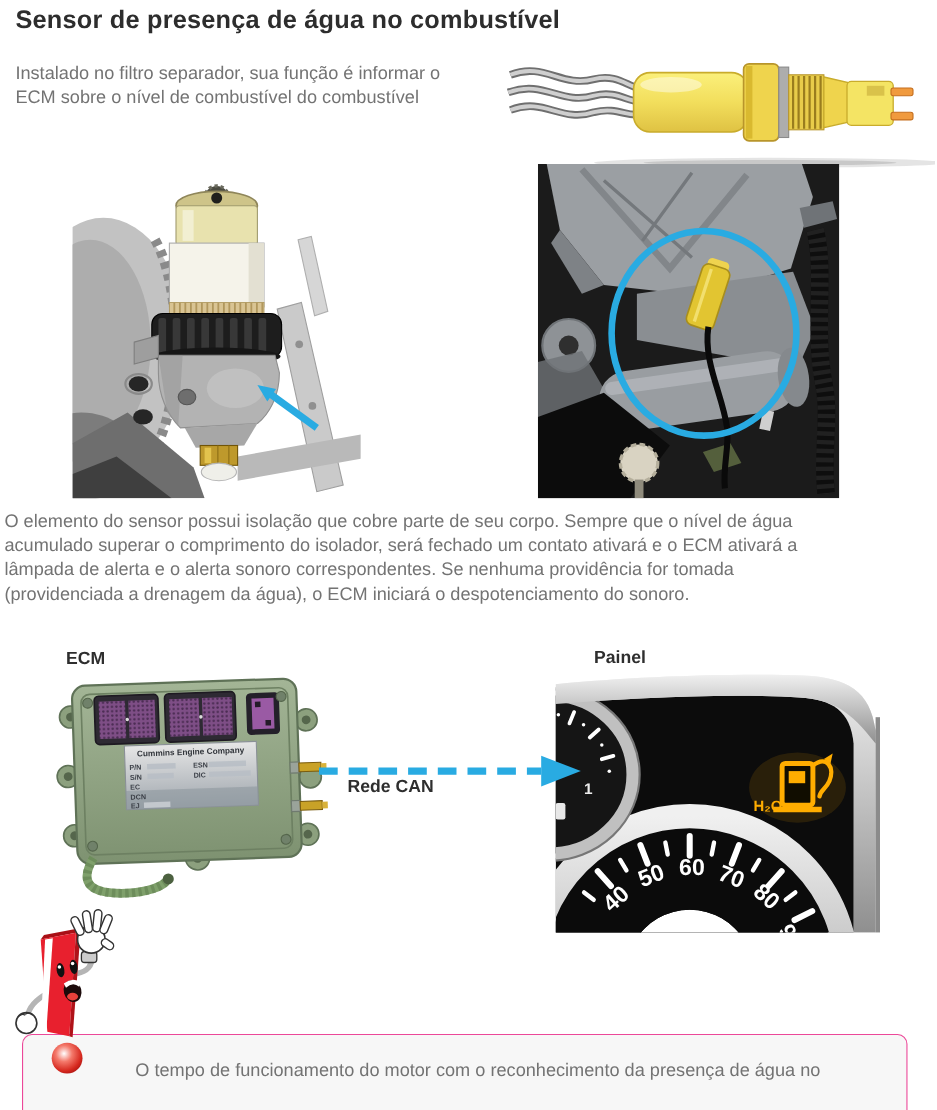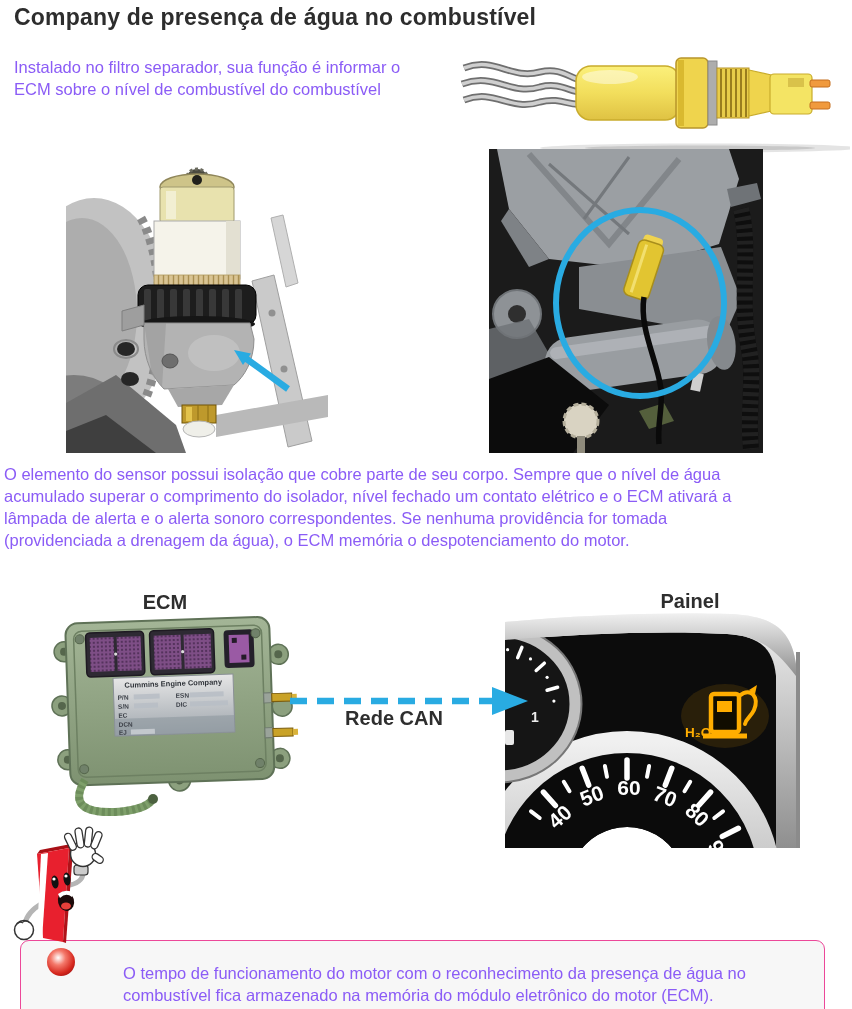--- a/index.html
+++ b/index.html
@@ -1,36 +1,36 @@
 <!DOCTYPE html>
 <html lang="pt"><head>
 <meta charset="utf-8">
 <style>
   html,body{margin:0;padding:0;background:#fff;}
   .canvas{position:relative;width:852px;height:1009px;background:#fff;overflow:hidden;
           font-family:"Liberation Sans",sans-serif;color:#3a3a3a;}
   .abs{position:absolute;}
   .title{position:absolute;left:14px;top:4px;margin:0;font-size:23px;font-weight:700;color:#2d2d2d;letter-spacing:.2px;}
-  .para{position:absolute;margin:0;font-size:16.5px;line-height:22px;color:#8b5cf6;}
-  .lbl{position:absolute;font-size:20px;font-weight:700;color:#2e2e2e;text-align:center;}
+  .para{position:absolute;margin:0;font-size:16.5px;line-height:22px;color:#737373;}
+  .lbl{position:absolute;font-size:16px;font-weight:700;color:#2e2e2e;}
   #note-box{position:absolute;left:20px;top:940px;width:803px;height:99px;background:#f7f7f7;
             border:1px solid #ec4899;border-radius:9px;}
   #note-box .note{position:absolute;left:102px;top:21px;width:690px;}
   .gnum{font:700 21px "Liberation Sans",sans-serif;fill:#fff;text-anchor:middle;}
   .tnum{font:700 14px "Liberation Sans",sans-serif;fill:#ececec;}
   .h2o{font:700 13.5px "Liberation Sans",sans-serif;fill:#FFAD00;}
   .plate-title{font:700 7.5px "Liberation Sans",sans-serif;fill:#30343a;text-anchor:middle;}
   .plate-f{font:700 6.5px "Liberation Sans",sans-serif;fill:#3c4048;}
 </style>
 </head>
 <body>
 
 <div class="canvas">
 
-  <h1 class="title">Company de presença de água no combustível</h1>
+  <h1 class="title">Sensor de presença de água no combustível</h1>
 
   <p class="para" style="left:14px;top:56px;width:470px;">
     <span style="display:block">Instalado no filtro separador, sua função é informar o</span>
     <span style="display:block">ECM sobre o nível de combustível do combustível</span>
   </p>
 
   <svg class="abs" style="left:450px;top:40px;" width="400" height="115" viewBox="0 0 400 115">
     <defs>
       <linearGradient id="ybody" x1="0" y1="0" x2="0" y2="1">
         <stop offset="0" stop-color="#FBF07B"></stop>
@@ -163,23 +163,23 @@
       <rect x="145" y="86" width="20" height="10" rx="4" fill="#EFD34F"></rect>
       <rect x="142" y="92" width="26" height="58" rx="6" fill="#E2C531" stroke="#a88e1c" stroke-width="1.5"></rect>
       <line x1="150" y1="96" x2="150" y2="146" stroke="#f2df6e" stroke-width="3"></line>
     </g>
     <path d="M155,148 C150,180 168,210 172,240 C174,258 168,275 170,295" fill="none" stroke="#0a0a0a" stroke-width="5.5"></path>
     <ellipse cx="151" cy="154" rx="84" ry="93" fill="none" stroke="#29ABE2" stroke-width="6"></ellipse>
   </svg>
 
   <p class="para" style="left:4px;top:463px;width:836px;">
     <span style="display:block">O elemento do sensor possui isolação que cobre parte de seu corpo. Sempre que o nível de água</span>
-    <span style="display:block">acumulado superar o comprimento do isolador, nível fechado um contato elétrico e o ECM ativará a</span>
+    <span style="display:block">acumulado superar o comprimento do isolador, será fechado um contato ativará e o ECM ativará a</span>
     <span style="display:block">lâmpada de alerta e o alerta sonoro correspondentes. Se nenhuma providência for tomada</span>
-    <span style="display:block">(providenciada a drenagem da água), o ECM memória o despotenciamento do motor.</span>
+    <span style="display:block">(providenciada a drenagem da água), o ECM iniciará o despotenciamento do sonoro.</span>
   </p>
 
   <div class="lbl" style="left:60px;top:591px;width:210px;">ECM</div>
   <div class="lbl" style="left:540px;top:590px;width:300px;">Painel</div>
 
   <svg class="abs" style="left:50px;top:610px;" width="285" height="212" viewBox="0 0 285 212">
     <defs>
       <linearGradient id="ecmg" x1="0" y1="0" x2="0" y2="1">
         <stop offset="0" stop-color="#A3B596"></stop>
           <stop offset="1" stop-color="#7E9271"></stop>
@@ -340,26 +340,25 @@
         <text class="h2o" x="180" y="125">H₂O</text>
       </g>
       <rect x="291" y="40" width="4" height="196" fill="#6e6e6e" opacity="0.8"></rect>
     </g>
   </svg>
 
   <svg class="abs" style="left:286px;top:686px;" width="245" height="30" viewBox="0 0 245 30">
     <line x1="4" y1="15" x2="206" y2="15" stroke="#29ABE2" stroke-width="6.5" stroke-dasharray="17 10"></line>
     <polygon points="206,1 242,15 206,29" fill="#29ABE2"></polygon>
   </svg>
-  <div class="lbl" style="left:329px;top:707px;width:130px;">Rede CAN</div>
+  <div class="lbl" style="left:316px;top:707px;width:130px;">Rede CAN</div>
 
   <div id="note-box">
     <p class="para note">
       <span style="display:block">O tempo de funcionamento do motor com o reconhecimento da presença de água no</span>
-      <span style="display:block">combustível fica armazenado na memória do módulo eletrônico do motor (ECM).</span>
     </p>
   </div>
 
   <svg class="abs" style="left:10px;top:825px;" width="130" height="165" viewBox="0 0 130 165">
     <defs>
       <radialGradient id="ballg" cx="0.4" cy="0.35" r="0.75">
         <stop offset="0" stop-color="#ffffff"></stop>
           <stop offset="0.35" stop-color="#F4796B"></stop>
         <stop offset="0.75" stop-color="#D6281E"></stop>
           <stop offset="1" stop-color="#A01010"></stop>

